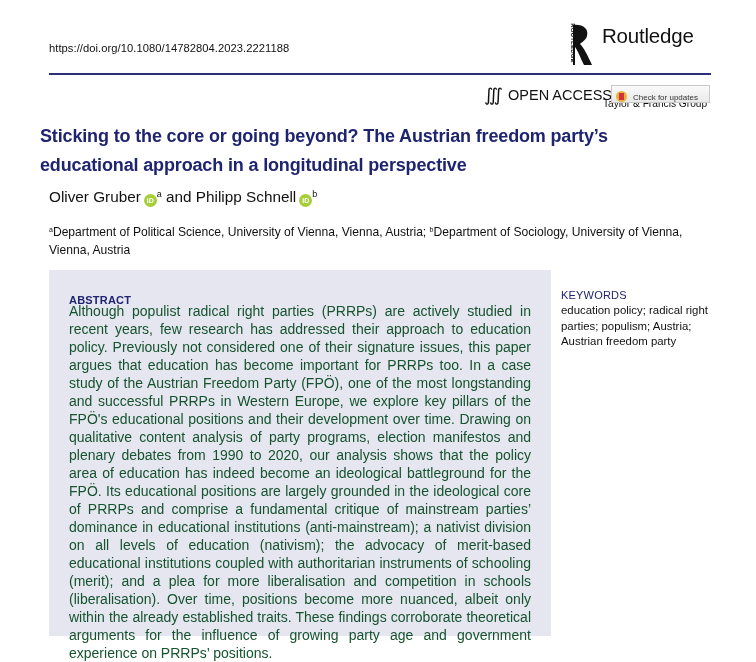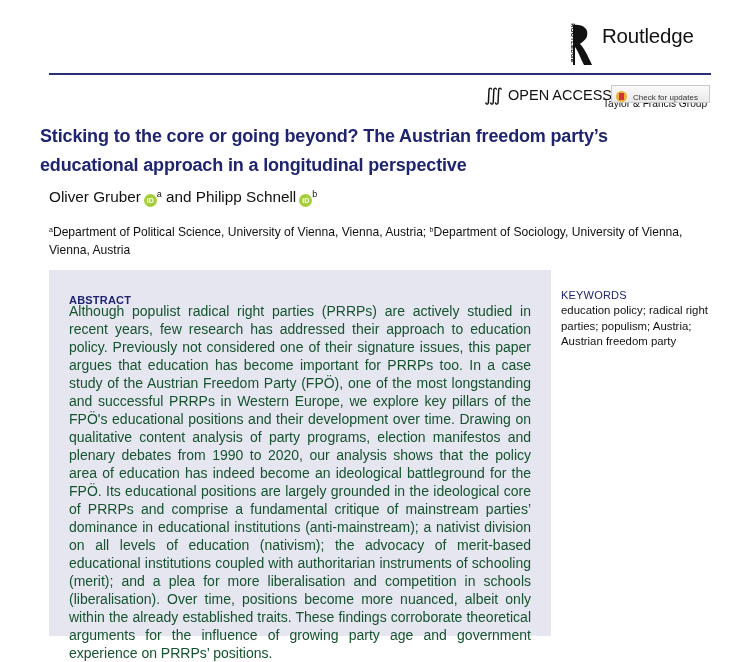--- a/index.html
+++ b/index.html
@@ -26,20 +26,21 @@
   .abstract-box { position: absolute; left: 49px; top: 270px; width: 502px; height: 366px; background: #e6e6f0; }
   .abs-head { position: absolute; left: 69px; top: 294px; font-size: 11px; font-weight: bold; color: #1f2470; letter-spacing: 0.2px; }
   .abs-text { position: absolute; left: 69px; top: 302px; width: 462px; font-size: 14px; line-height: 18px; color: #14532d; text-align: justify; hyphens: manual; }
   .kw-head { position: absolute; left: 561px; top: 289px; font-size: 11px; font-weight: normal; color: #1f2470; letter-spacing: 0.2px; }
   .kw-text { position: absolute; left: 561px; top: 303px; width: 150px; font-size: 11.4px; line-height: 15.5px; color: #111; }
 </style>
 </head>
 <body>
 
 <div class="journal">
+  <div>https://doi.org/10.1080/14782804.2023.2221188</div>
 </div>
 
 <div class="rule"></div>
 
 <div class="logo">
   <svg class="mark" viewBox="0 0 28 42">
     <path d="M8 1 C18 0 24 5 22 12 C21 16 17 18 15 20 C19 24 22 30 27 41 L19 41 C15 33 13 27 10 23 L10 41 L8 41 Z" fill="#111"></path>
   </svg>
   <span class="vert">ROUTLEDGE</span>
   <span class="name">Routledge</span>

